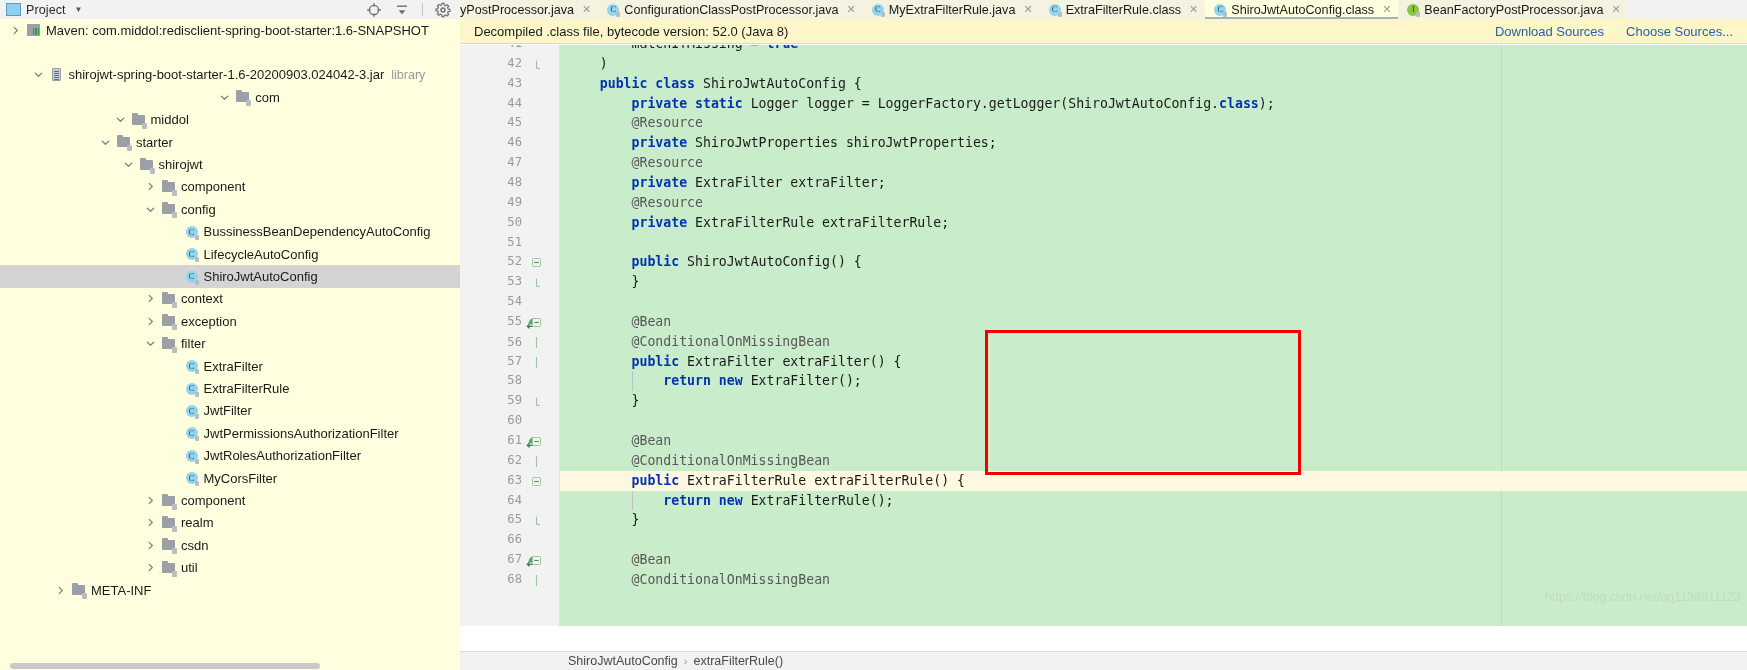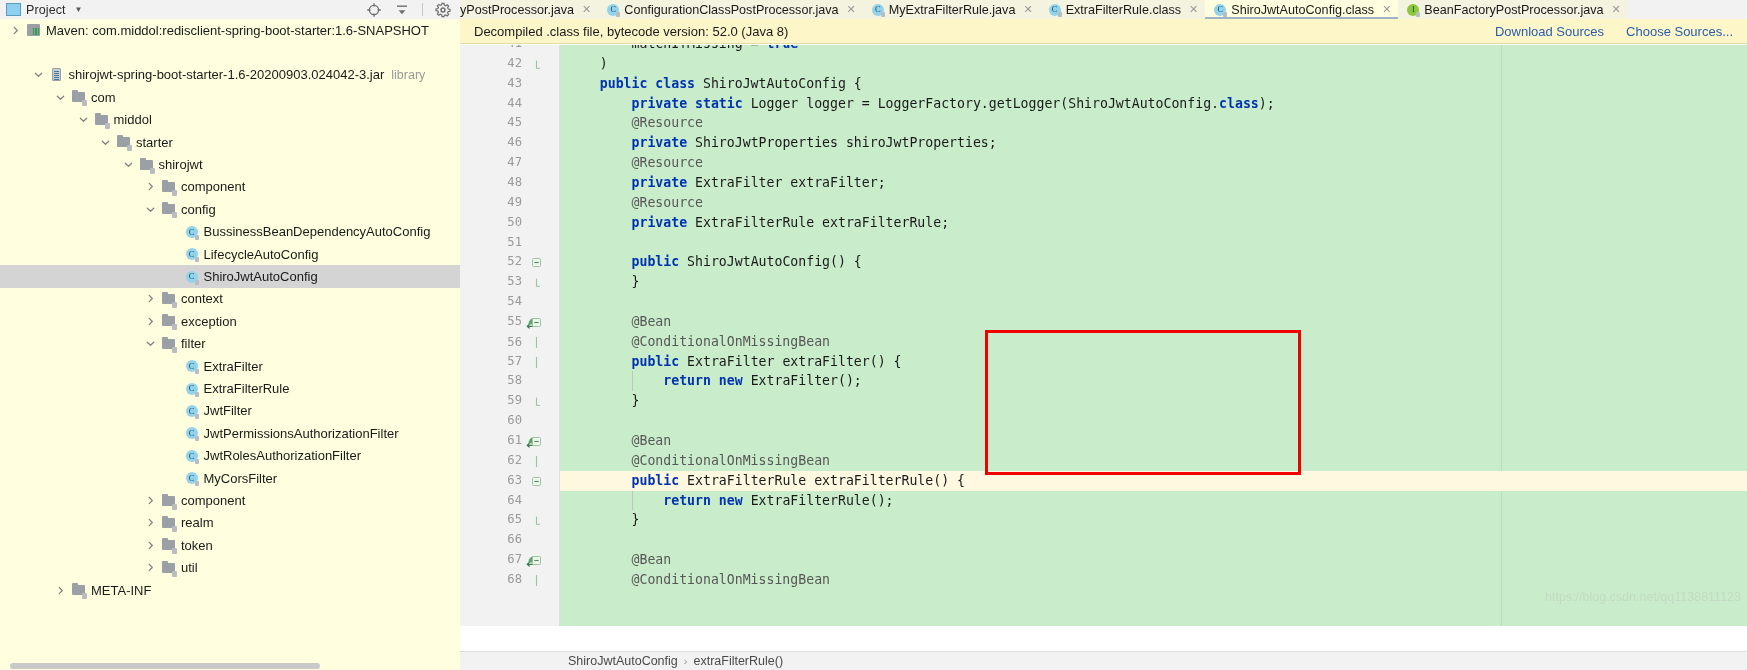--- a/index.html
+++ b/index.html
@@ -368,34 +368,34 @@
               <path d="M2.3 4.2L5.5 7.3L8.7 4.2" fill="none" stroke="#808080" stroke-width="1.2" stroke-linecap="round" stroke-linejoin="round"></path>
             </svg>
           </span>
           <span style="width: 5px; flex: 0 0 auto;"></span>
           <span class="ico">
             <span class="jar"></span>
           </span>
           <span class="lbl">shirojwt-spring-boot-starter-1.6-20200903.024042-3.jar</span>
           <span class="sub">library</span>
         </div>
-        <div class="row" style="position: absolute; top: 67.2px; left: 0px; right: 16px;">
+        <div class="row" style="position: absolute; top: 67.2px; left: 0px; right: 16px; justify-content: center;">
           <span class="arrow" style="margin-left: 55px;">
             <svg width="11" height="11" viewBox="0 0 11 11">
               <path d="M2.3 4.2L5.5 7.3L8.7 4.2" fill="none" stroke="#808080" stroke-width="1.2" stroke-linecap="round" stroke-linejoin="round"></path>
             </svg>
           </span>
           <span style="width: 5px; flex: 0 0 auto;"></span>
           <span class="ico">
             <span class="folder"></span>
             <span class="lockdot"></span>
           </span>
           <span class="lbl">com</span>
         </div>
-        <div class="row" style="position: absolute; top: 89.6px; left: 0px; right: 0px;">
+        <div class="row" style="position: absolute; top: 89.6px; left: 0px; right: 0px; padding-left: 37px;">
           <span class="arrow" style="margin-left: 77.5px;">
             <svg width="11" height="11" viewBox="0 0 11 11">
               <path d="M2.3 4.2L5.5 7.3L8.7 4.2" fill="none" stroke="#808080" stroke-width="1.2" stroke-linecap="round" stroke-linejoin="round"></path>
             </svg>
           </span>
           <span style="width: 5px; flex: 0 0 auto;"></span>
           <span class="ico">
             <span class="folder"></span>
             <span class="lockdot"></span>
           </span>
@@ -603,21 +603,21 @@
           <span class="arrow" style="margin-left: 145px;">
             <svg width="11" height="11" viewBox="0 0 11 11">
               <path d="M4.2 2.3L7.3 5.5L4.2 8.7" fill="none" stroke="#808080" stroke-width="1.2" stroke-linecap="round" stroke-linejoin="round"></path>
             </svg>
           </span>
           <span style="width: 5px; flex: 0 0 auto;"></span>
           <span class="ico">
             <span class="folder"></span>
             <span class="lockdot"></span>
           </span>
-          <span class="lbl">token</span>
+          <span class="lbl">csdn</span>
         </div>
         <div class="row" style="position: absolute; top: 537.6px; left: 0px; right: 0px;">
           <span class="arrow" style="margin-left: 145px;">
             <svg width="11" height="11" viewBox="0 0 11 11">
               <path d="M4.2 2.3L7.3 5.5L4.2 8.7" fill="none" stroke="#808080" stroke-width="1.2" stroke-linecap="round" stroke-linejoin="round"></path>
             </svg>
           </span>
           <span style="width: 5px; flex: 0 0 auto;"></span>
           <span class="ico">
             <span class="folder"></span>

